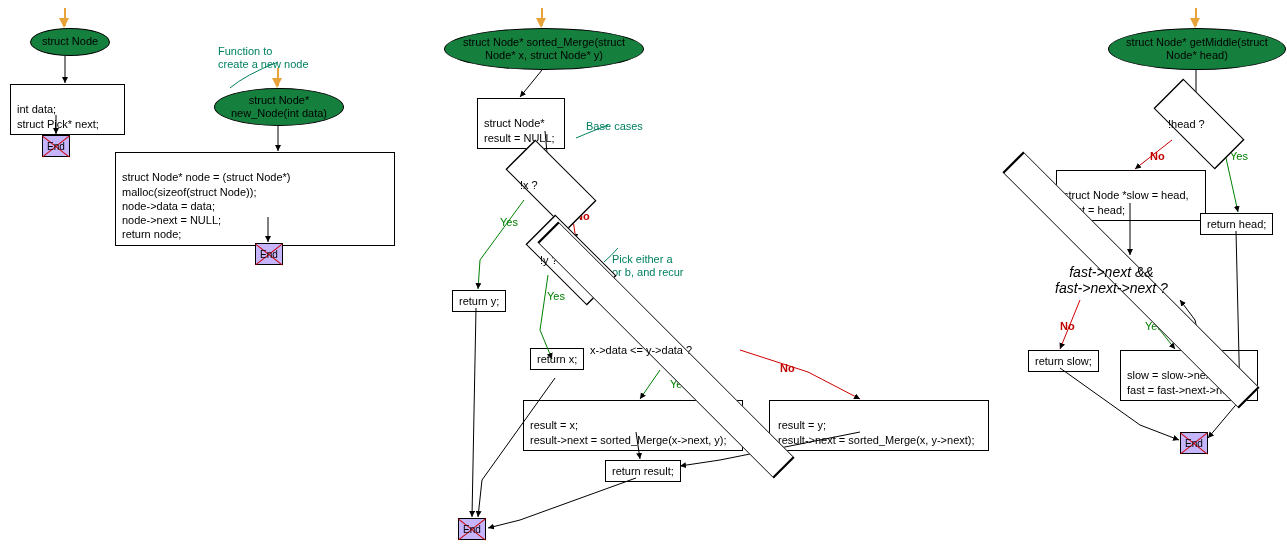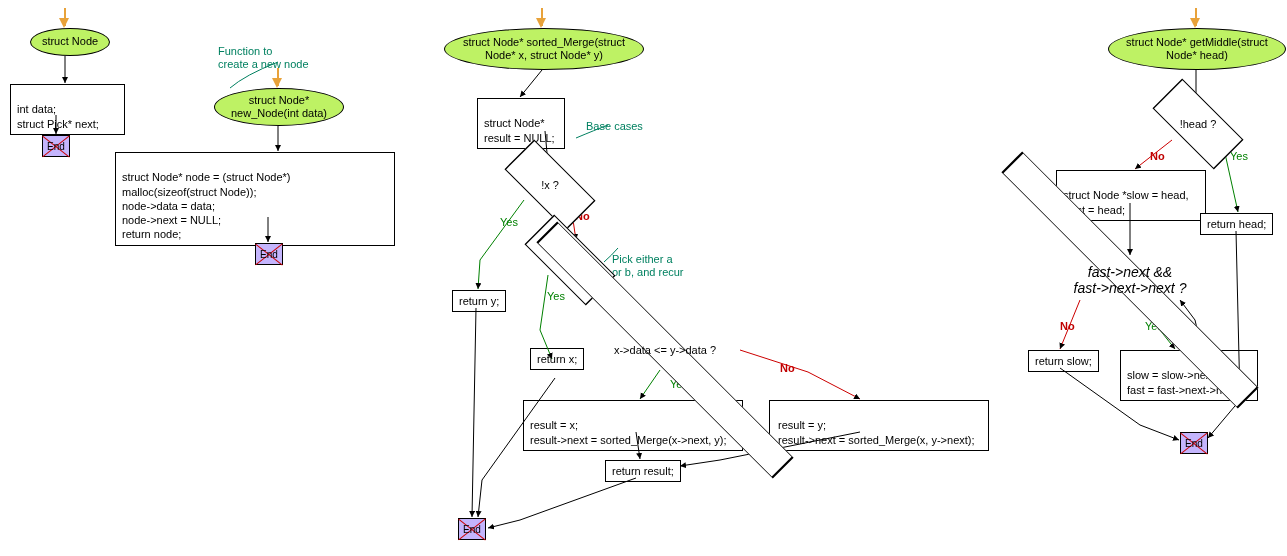--- a/index.html
+++ b/index.html
@@ -15,37 +15,37 @@
     }
     .node-box {
       position: absolute;
       background: #fff;
       border: 1px solid #000;
       padding: 3px 6px;
       line-height: 1.3;
     }
     .ellipse {
       position: absolute;
-      background: #bef264;
+      background: #15803d;
       border: 1px solid #000;
       border-radius: 50%;
       display: flex;
       align-items: center;
       justify-content: center;
       text-align: center;
       padding: 4px 10px;
       line-height: 1.2;
     }
     .diamond {
       position: absolute;
       width: 60px;
       height: 40px;
       display: flex;
       align-items: center;
-      justify-content: center;
+      justify-content: flex-start;
       text-align: center;
       z-index: 2;
     }
     .diamond::before {
       content: '';
       position: absolute;
       width: 100%;
       height: 100%;
       background: #fff;
       border: 1px solid #000;

